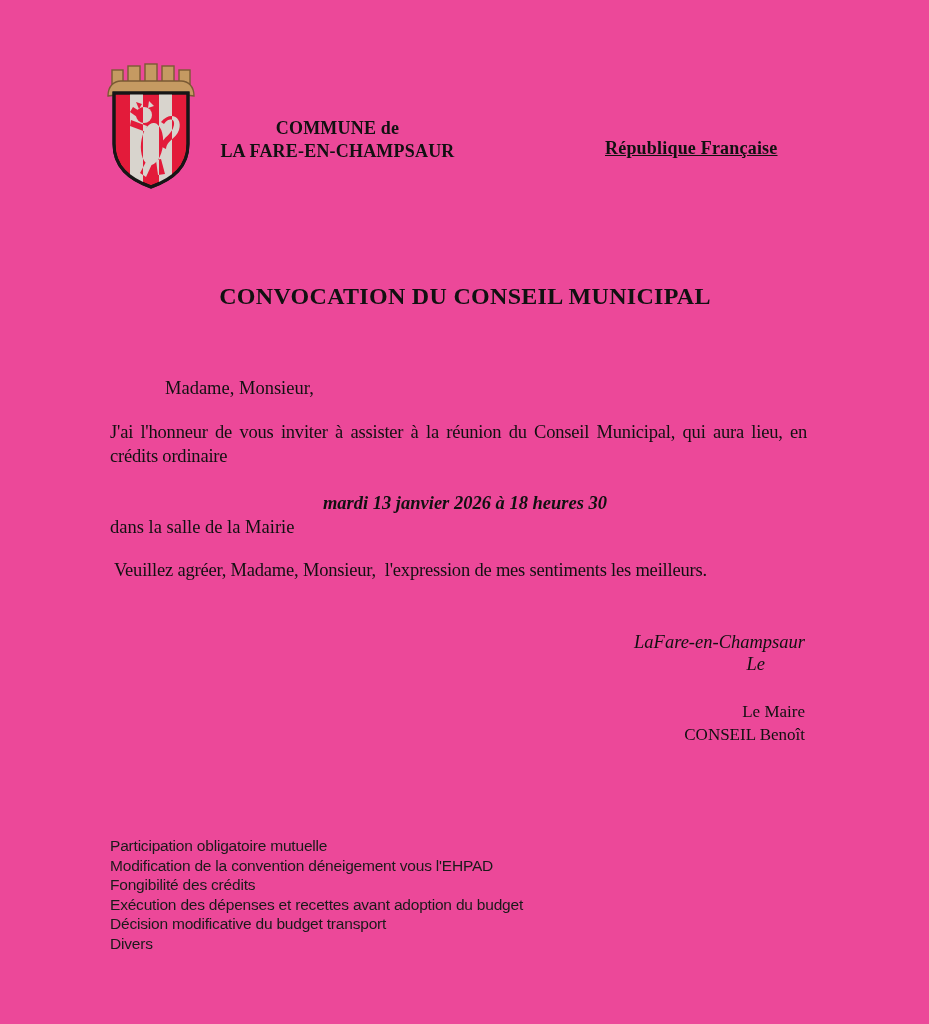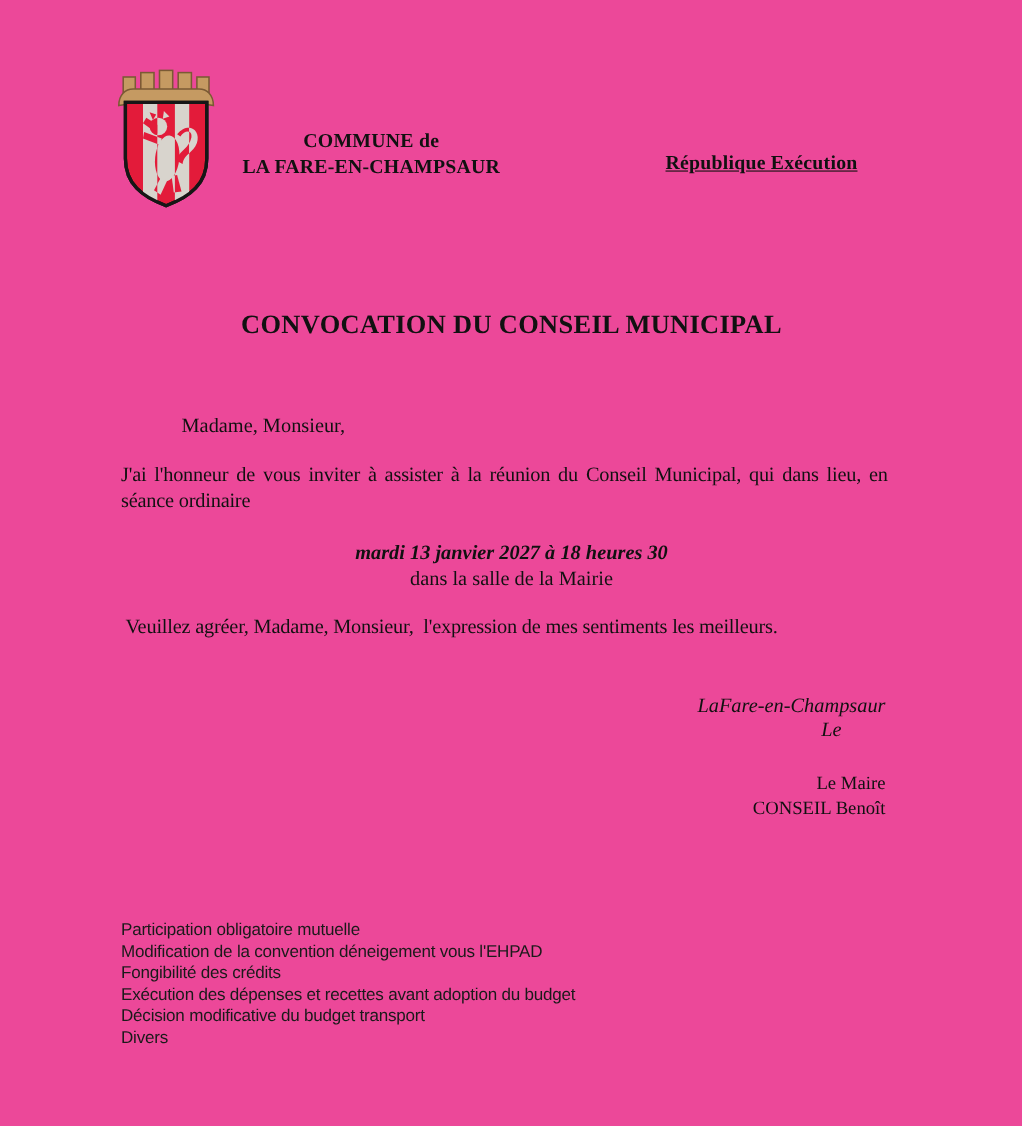--- a/index.html
+++ b/index.html
@@ -42,21 +42,21 @@
     font-size: 18.5px; line-height: 23.5px;
     text-align: justify; letter-spacing: -0.2px;
   }
   .meeting-datetime {
     left: 110px; top: 493px; width: 710px;
     text-align: center; font-size: 18.5px;
     font-weight: bold; font-style: italic;
   }
   .meeting-place {
     left: 110px; top: 517px; width: 710px;
-    text-align: center; font-size: 18.5px;
+    font-size: 18.5px;
   }
   .closing {
     left: 114px; top: 560px; font-size: 18.5px;
     white-space: pre-wrap; letter-spacing: -0.2px;
   }
 
   
   .sig-place-block {
     left: 500px; top: 631px; width: 305px;
     text-align: right; font-style: italic;
@@ -130,29 +130,29 @@
       </g>
     </g>
     <path d="M19 35 H93 V86 C93 109 78 121 56 129 C34 121 19 109 19 86 Z" fill="none" stroke="#161616" stroke-width="3"></path>
   </svg>
 
   <div class="abs commune-block">
     <div>COMMUNE de</div>
     <div>LA FARE-EN-CHAMPSAUR</div>
   </div>
 
-  <div class="abs republique">République Exécution</div>
+  <div class="abs republique">République Française</div>
 
   <h1 class="abs doc-title">CONVOCATION DU CONSEIL MUNICIPAL</h1>
 
   <div class="abs salutation">Madame, Monsieur,</div>
 
-  <div class="abs intro">J'ai l'honneur de vous inviter à assister à la réunion du Conseil Municipal, qui dans lieu, en séance ordinaire</div>
+  <div class="abs intro">J'ai l'honneur de vous inviter à assister à la réunion du Conseil Municipal, qui aura lieu, en crédits ordinaire</div>
 
-  <div class="abs meeting-datetime">mardi 13 janvier 2027 à 18 heures 30</div>
+  <div class="abs meeting-datetime">mardi 13 janvier 2026 à 18 heures 30</div>
 
   <div class="abs meeting-place">dans la salle de la Mairie</div>
 
   <div class="abs closing">Veuillez agréer, Madame, Monsieur,  l'expression de mes sentiments les meilleurs.</div>
 
   <div class="abs sig-place-block">
     <span>LaFare-en-Champsaur</span>
     <span class="sig-date-prefix">Le</span>
   </div>
 

